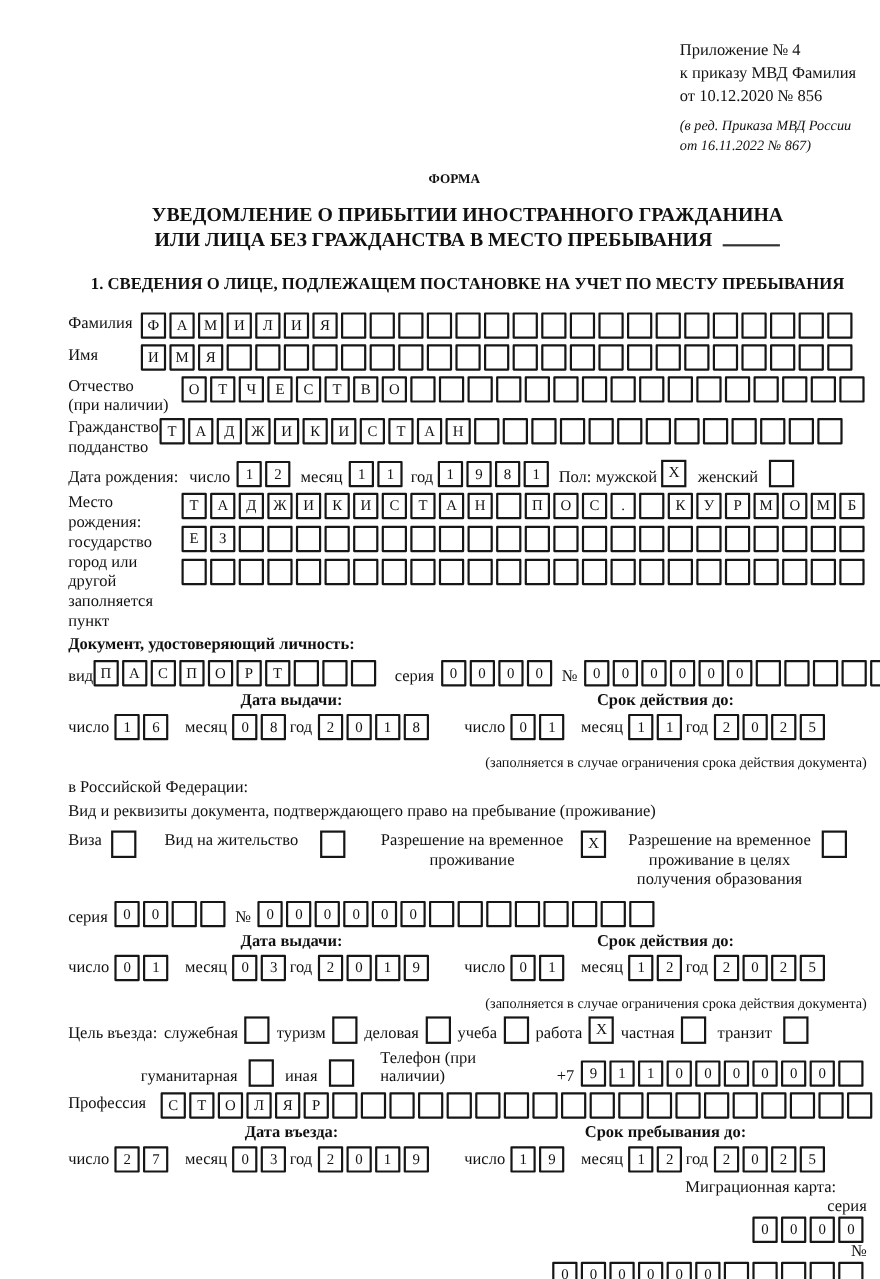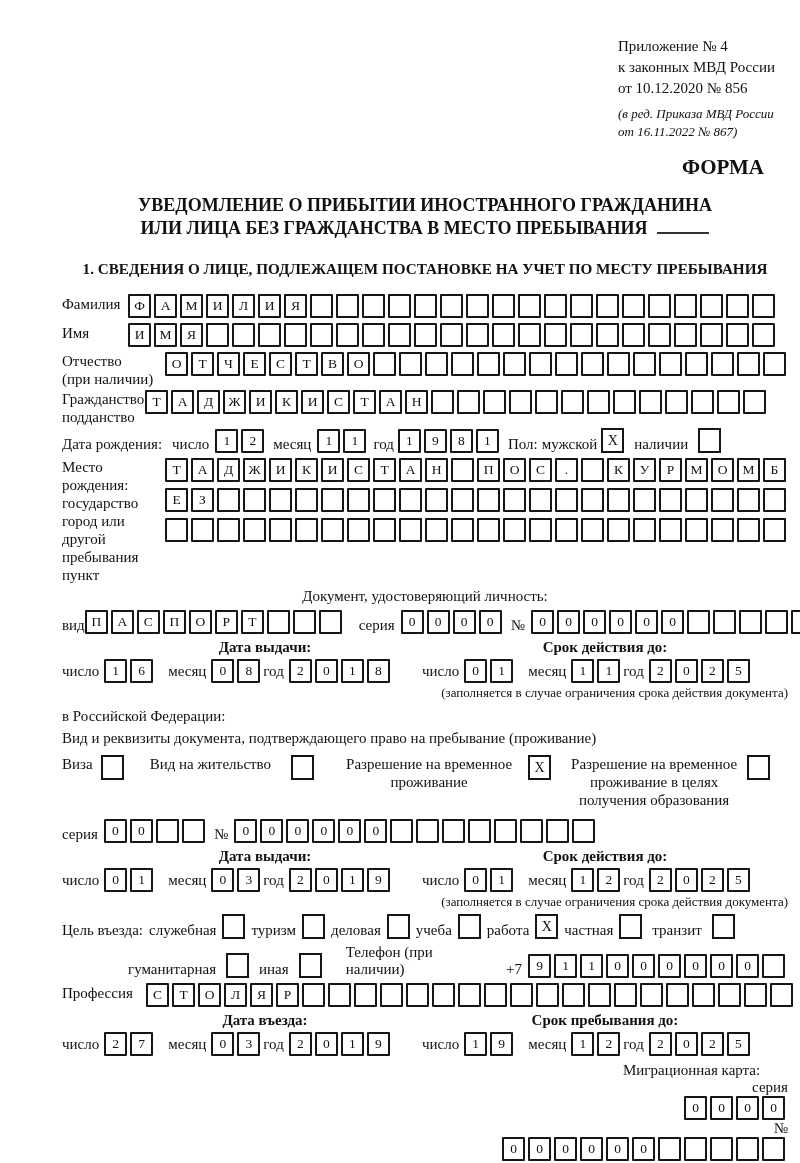--- a/index.html
+++ b/index.html
@@ -7,21 +7,21 @@
     width:800px; height:1163px; overflow:hidden;
     font-family:"Liberation Serif","DejaVu Serif",serif;
     font-size:15px; color:#111;
   }
   .page { padding:36px 12px 0 62px; position:relative; }
 
   
   .appendix { margin-left:556px; line-height:21px; }
   .appendix .rev { font-size:13px; line-height:18px;font-style:italic; }
   .appendix .rev-first { margin-top:6px; }
-  .forma { text-align:right; padding-right:24px; font-weight:bold; font-size:21px; margin-top:14px; }
+  .forma { text-align:center; padding-right:24px; font-weight:bold; font-size:12px; margin-top:14px; }
 
   
   .title { text-align:center; font-weight:bold; font-size:18px; line-height:23px; margin-top:14px; }
   .blank-line { display:inline-block; width:52px; border-bottom:2px solid #333; height:14px; margin-left:10px; }
   .sec-heading { text-align:center; font-weight:bold; font-size:15.2px; margin-top:20px; margin-bottom:16px; }
 
   
   .cells { display:flex; flex:none; }
   .cell {
     flex:none; width:19px; height:20px; border:2px solid #161616; border-radius:1px;
@@ -33,51 +33,51 @@
   }
 
   .row { display:flex; align-items:flex-start; margin-bottom:5px; }
   .lbl { flex:none; line-height:20px; }
   .lbl2 { flex:none; line-height:18px; }
   .w66 { width:66px; } .w103 { width:103px; } .w83 { width:83px; } .w53 { width:53px; }
 
   .inline-row { display:flex; align-items:flex-end; margin-bottom:5px; }
   .gap6 { margin-left:6px; } .gap10 { margin-left:10px; } .gap14 { margin-left:14px; } .gap4 { margin-left:4px; }
 
-  .center-bold { text-align:center; font-weight:normal; margin:4px 0 5px 0; }
+  .center-bold { font-weight:bold; margin:4px 0 5px 0; }
 
   .dates2 { display:flex; margin-bottom:2px; }
   .dcol-l { width:360px; }
   .dcol-r { flex:1; }
   .dt { text-align:center; margin-bottom:3px;font-weight:bold; }
   .dcol-l .dt { padding-left:46px; }
   .dg { display:flex; align-items:center; }
   .dg .dlbl { margin-right:5px; }
   .dg .sp { margin-left:12px; }
-  .note { font-size:13px; text-align:right; margin-top:2px; margin-bottom:4px; }
+  .note { font-size:13px; text-align:right; margin-top:12px; margin-bottom:4px; }
 
   .intro { line-height:22px; }
 
   .opt { display:flex; align-items:flex-start; }
   .opt .txt { line-height:18px; text-align:center; }
   .opt .chk { margin-left:8px; }
   .opts-row { display:flex; align-items:flex-start; margin:6px 0 10px 0; }
 
   .legal { display:flex; margin-top:2px; }
   .legal .labels { width:103px; line-height:18.5px; flex:none; }
   .legal .rows .row { margin-bottom:7px; }
 </style>
 </head>
 <body>
 
 <div class="page">
 
   <div class="appendix">
     <div>Приложение № 4</div>
-    <div>к законных МВД России</div>
+    <div>к приказу МВД Фамилия</div>
     <div>от 10.12.2020 № 856</div>
     <div class="rev rev-first">(в ред. Приказа МВД России</div>
     <div class="rev">от 16.11.2022 № 867)</div>
   </div>
   <div class="forma">ФОРМА</div>
 
   <div class="title">
     <div>УВЕДОМЛЕНИЕ О ПРИБЫТИИ ИНОСТРАННОГО ГРАЖДАНИНА</div>
     <div><span>ИЛИ ЛИЦА БЕЗ ГРАЖДАНСТВА В МЕСТО ПРЕБЫВАНИЯ</span><span class="blank-line"></span></div>
   </div>
@@ -225,30 +225,30 @@
     <span class="gap4">год</span>
     <span class="cells gap4">
         <span class="cell">1</span>
         <span class="cell">9</span>
         <span class="cell">8</span>
         <span class="cell">1</span>
       </span>
     <span class="gap6">Пол:</span>
     <span class="gap4">мужской</span>
     <span class="chk gap4">X</span>
-    <span class="gap10">наличии</span>
+    <span class="gap10">женский</span>
     <span class="chk gap10"></span>
   </div>
 
   <div class="row" style="margin-bottom:1px;">
     <span class="lbl2 w103">
       <span>Место рождения:</span><br>
       <span>государство</span><br>
       <span>город или другой</span><br>
-      <span>пребывания пункт</span>
+      <span>заполняется пункт</span>
     </span>
     <span>
       <div class="cells" style="margin-bottom:6px;">
           <span class="cell">Т</span>
           <span class="cell">А</span>
           <span class="cell">Д</span>
           <span class="cell">Ж</span>
           <span class="cell">И</span>
           <span class="cell">К</span>
           <span class="cell">И</span>

